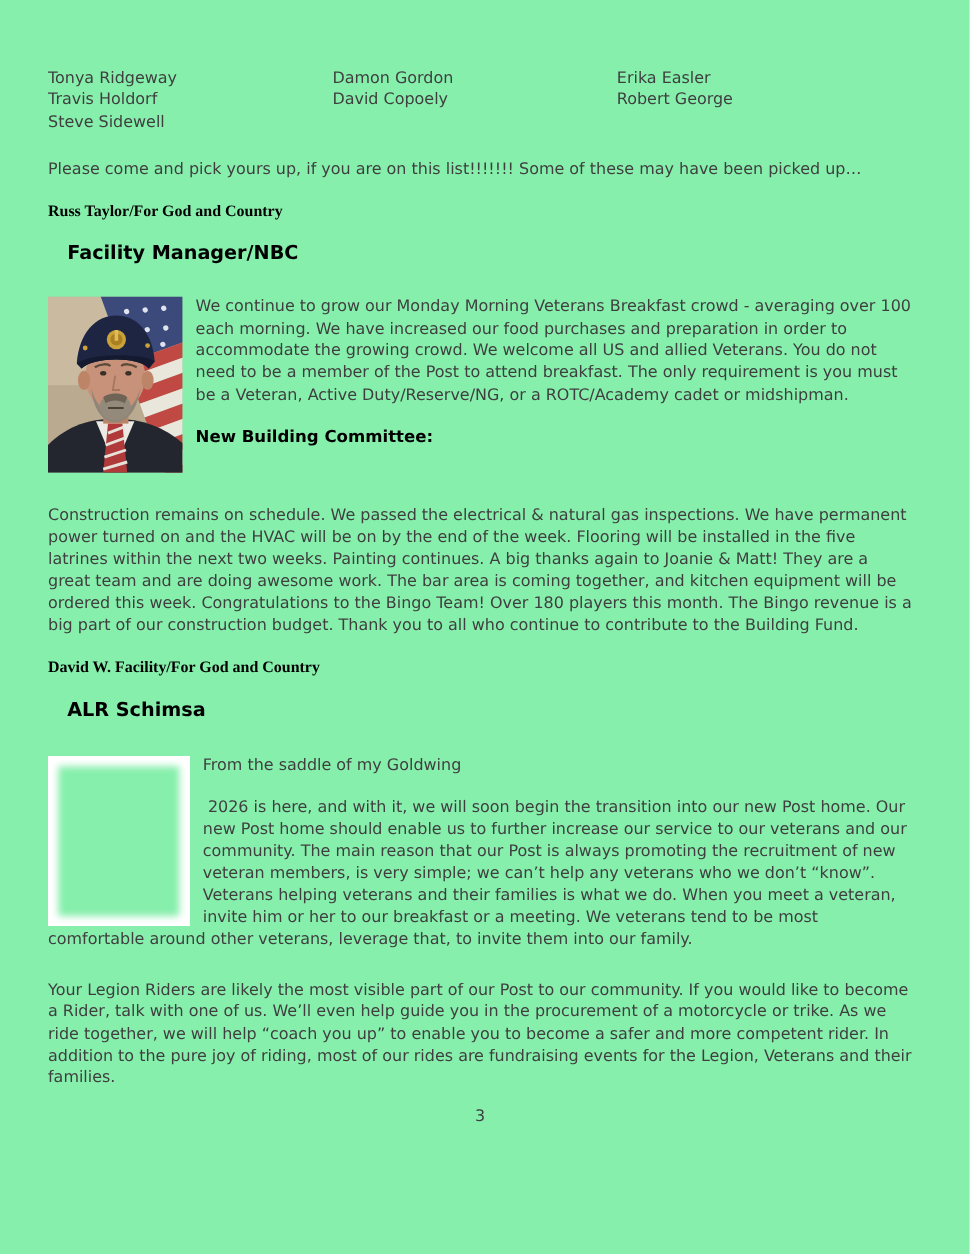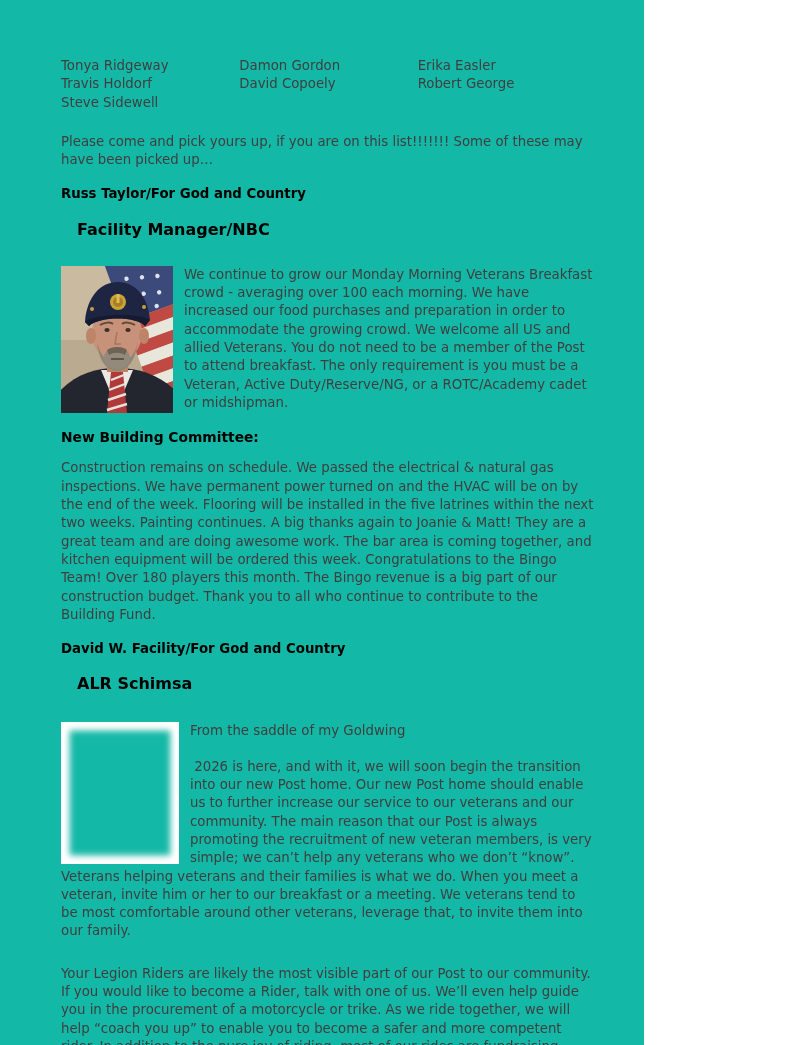--- a/index.html
+++ b/index.html
@@ -2,40 +2,40 @@
 <html><head>
 <meta charset="utf-8">
 <style>
   * { box-sizing: border-box; }
   html, body { margin: 0; padding: 0; background: #ffffff; }
   body {
     width: 808px; height: 1045px; overflow: hidden;
     font-family: "DejaVu Sans", "Liberation Sans", sans-serif;
     color: #3f3f3f;
   }
-  .page { width: 644px; height: 1045px; padding: 57px 48px 0 61px; background: #14b8a6; }
+  .page { width: 808px; height: 1045px; padding: 57px 48px 0 40px; background: #86efac; }
   .btext { font-size: 13.3px; line-height: 18.3px; margin: 0; }
   .names { display: flex; margin-bottom: 21px; }
   .ncol { width: 237px; }
   .ncol div { font-size: 13.3px; line-height: 18.3px; }
   .note { margin-bottom: 16px; }
-  .sig { font-size: 13.3px; line-height: 18.3px; font-weight: bold; color: #000; margin: 0; }
+  .sig { font-size: 13.3px; line-height: 18.3px; font-weight: bold; color: #000; margin: 0; font-family: Liberation Serif, serif; }
   .sig1 { margin-bottom: 12px; }
   .sig2 { margin-bottom: 11px; }
   .heading { font-size: 16px; line-height: 20px; font-weight: bold; color: #000; margin: 16px; }
   .h1m { margin-bottom: 26px; }
   .h2m { margin-bottom: 28px; }
   .media { overflow: hidden; }
   .photo { float: left; margin: 0 11px 0 0; }
   .photo1 { width: 112px; height: 147px; }
   .photo2 { width: 118px; height: 142px; box-shadow: inset 0 0 7px 6px #ffffff; position: relative; }
   .photo2 svg { position: relative; z-index: -1; }
   .photo2::after { content:""; position:absolute; inset:0; box-shadow: inset 0 0 8px 7px #ffffff; }
   .subhead { font-size: 13.8px; line-height: 18.3px; font-weight: bold; color: #000; margin: 16px 0 0 0; }
-  .construction { margin-top: 13px; margin-bottom: 16px; }
+  .construction { margin-top: 27px; margin-bottom: 16px; }
   .prewrap { white-space: pre-wrap; }
   .para1 { margin-top: 17px; }
   .para2 { margin-top: 24px; }
   .pageno { margin-top: 14px; text-align: center; font-size: 13.3px; line-height: 18.3px; color: #3f3f3f; }
 </style>
 </head>
 <body>
 
 <div class="page">
 

